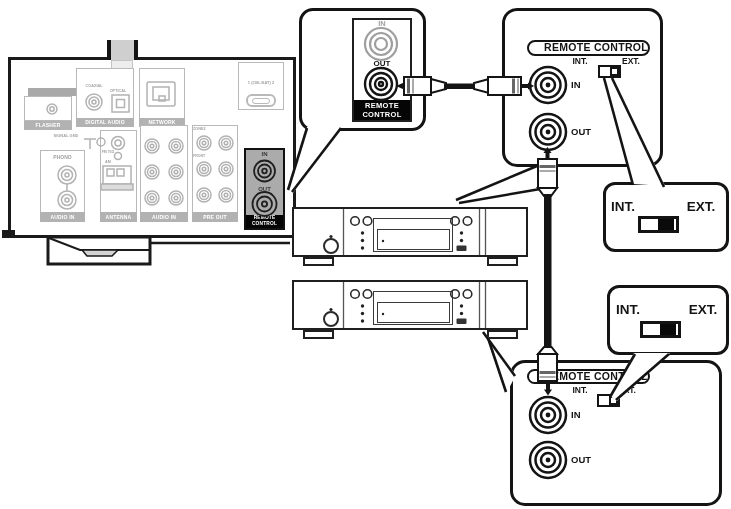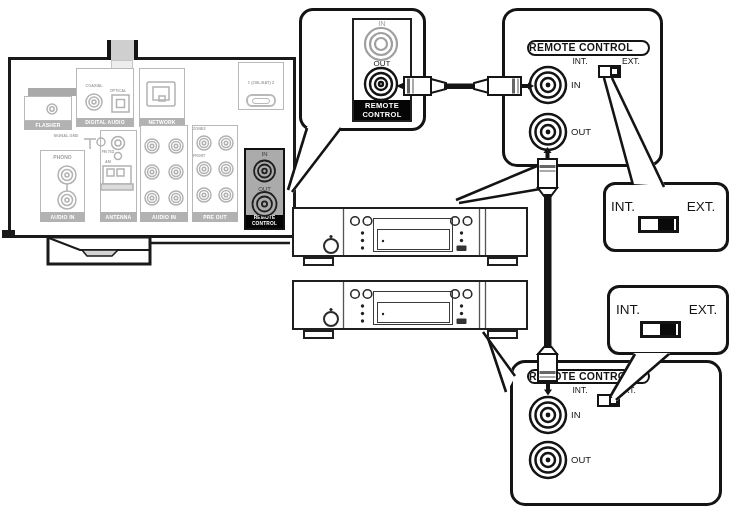--- a/index.html
+++ b/index.html
@@ -4,23 +4,23 @@
 <style>
   html,body{margin:0;padding:0;background:#fff;}
   #stage{position:relative;width:731px;height:509px;background:#fff;overflow:hidden;
          font-family:"Liberation Sans", sans-serif;}
   .abs{position:absolute;box-sizing:border-box;}
   .gbox{border:1.5px solid #b9b9b9;background:#fff;}
   .band{background:#b2b2b2;color:#fff;font-weight:700;font-size:5px;line-height:9px;
         text-align:center;letter-spacing:.2px;overflow:hidden;white-space:nowrap;}
   .glabel{color:#a3a3a3;font-weight:700;text-align:center;white-space:nowrap;}
   .panel{border:3px solid #141414;border-radius:15px;background:#fff;}
-  .titlebox{border:2px solid #141414;border-radius:8px;text-align:left;font-weight:700;
+  .titlebox{border:2px solid #141414;border-radius:8px;text-align:right;font-weight:700;
             font-size:10.5px;line-height:11px;letter-spacing:.3px;color:#141414;background:#fff;overflow:hidden;}
-  .lbl{font-weight:400;color:#141414;}
+  .lbl{font-weight:700;color:#141414;}
   .sw{border:2px solid #141414;background:#fff;}
   .swknob{position:absolute;right:0;top:0;bottom:0;width:9px;border:2px solid #141414;background:#fff;box-sizing:border-box;}
   .bsw{border:3px solid #141414;background:#fff;}
   .bknob{position:absolute;right:2px;top:0;width:16px;height:11px;background:#0a0a0a;}
   .blkband{background:#050505;color:#fff;font-weight:700;text-align:center;overflow:hidden;}
   svg{display:block;}
 </style>
 </head>
 <body>
 

